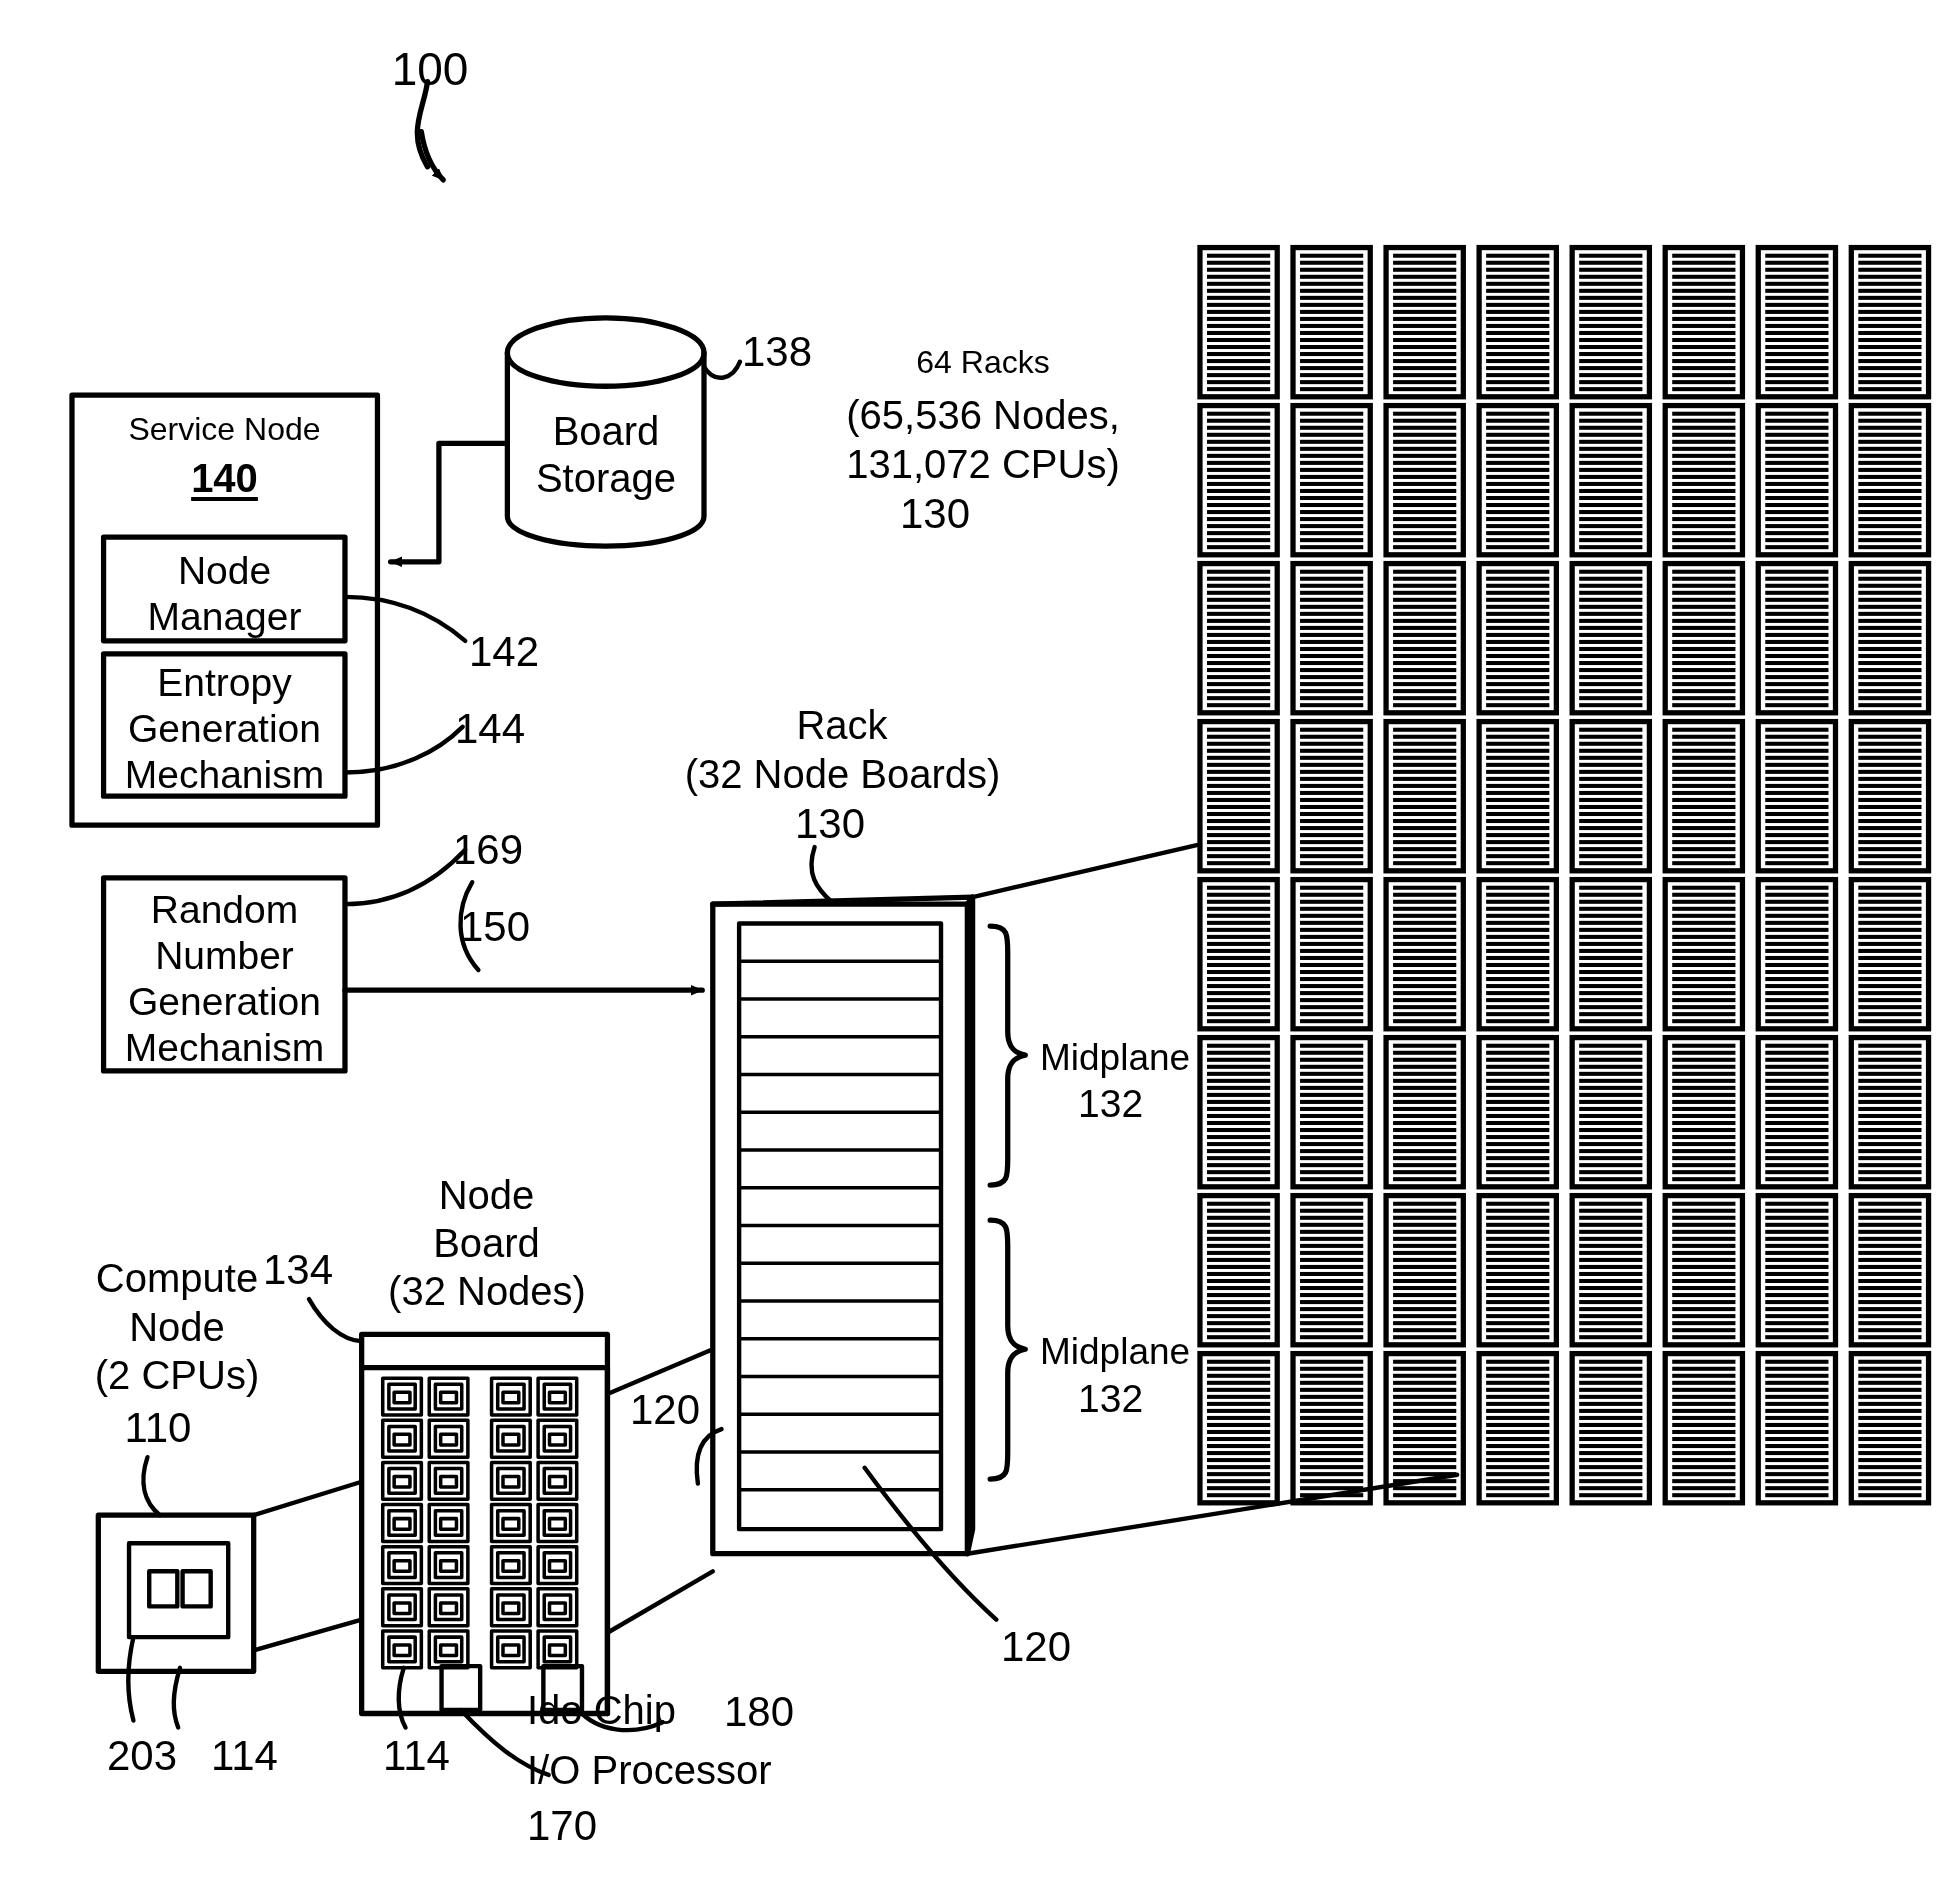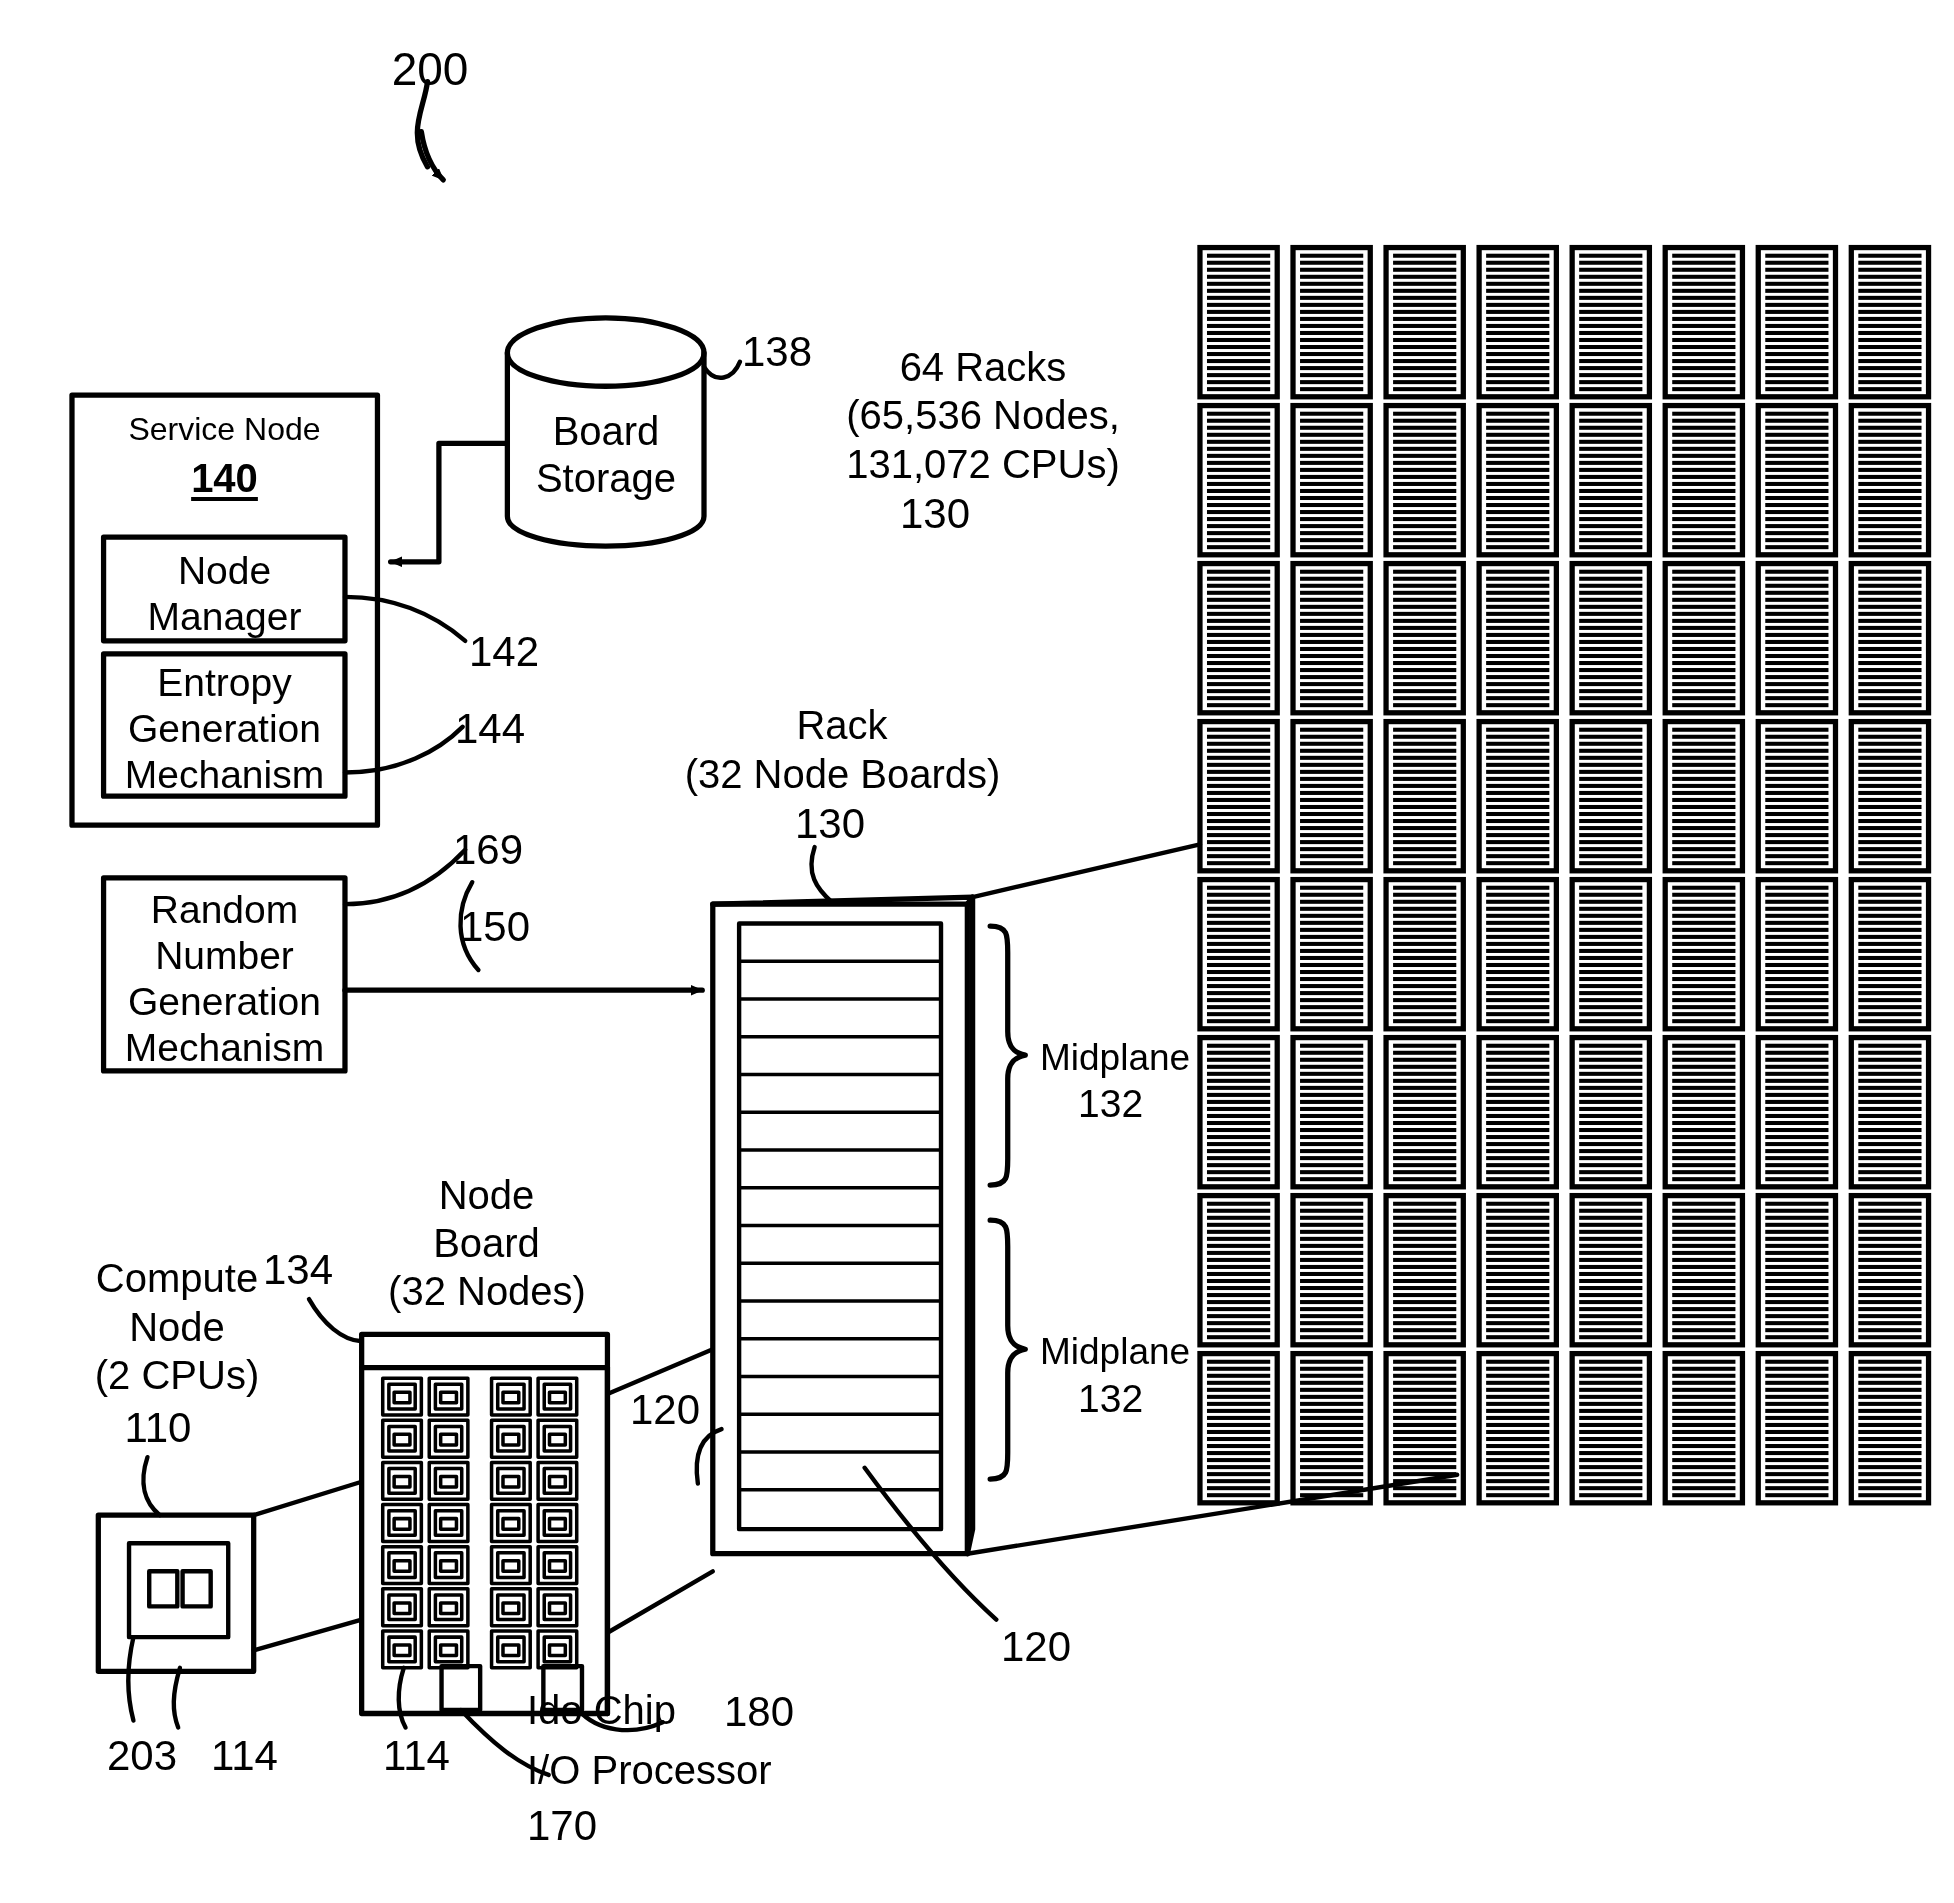--- a/index.html
+++ b/index.html
@@ -1696,21 +1696,21 @@
           <rect x="2117" y="1661" width="72" height="4.6" fill="#000" stroke="none"></rect>
           <rect x="2117" y="1669" width="72" height="4.6" fill="#000" stroke="none"></rect>
           <rect x="2117" y="1677" width="72" height="4.6" fill="#000" stroke="none"></rect>
           <rect x="2117" y="1685" width="72" height="4.6" fill="#000" stroke="none"></rect>
           <rect x="2117" y="1693" width="72" height="4.6" fill="#000" stroke="none"></rect>
           <rect x="2117" y="1701" width="72" height="4.6" fill="#000" stroke="none"></rect>
         </g>
       </g>
   </svg>
 
-  <div class="lbl c" style="left:364px;top:42px;width:132px;font-size:46px;">200</div>
+  <div class="lbl c" style="left:364px;top:42px;width:132px;font-size:46px;">100</div>
 
   <div class="lbl c" style="left:84px;top:411px;width:281px;font-size:32px;">Service Node</div>
   <div class="lbl c u" style="left:84px;top:455px;width:281px;font-size:40px;font-weight:bold;">140</div>
 
   <div class="lbl c" style="left:107px;top:548px;width:235px;font-size:39px;">Node
 Manager</div>
   <div class="lbl c" style="left:107px;top:660px;width:235px;font-size:39px;">Entropy
 Generation
 Mechanism</div>
   <div class="lbl c" style="left:107px;top:887px;width:235px;font-size:39px;">Random
@@ -1721,21 +1721,21 @@
   <div class="lbl l" style="left:469px;top:627px;width:123px;font-size:42px;">142</div>
   <div class="lbl l" style="left:455px;top:704px;width:123px;font-size:42px;">144</div>
   <div class="lbl l" style="left:453px;top:825px;width:123px;font-size:42px;">169</div>
 
   <div class="lbl c" style="left:514px;top:408px;width:184px;font-size:40px;">Board
 Storage</div>
   <div class="lbl l" style="left:742px;top:327px;width:132px;font-size:42px;">138</div>
 
   <div class="lbl l" style="left:460px;top:902px;width:132px;font-size:42px;">150</div>
 
-  <div class="lbl c" style="left:825px;top:344px;width:316px;font-size:40px;">64 Racks</div>
+  <div class="lbl c" style="left:825px;top:344px;width:316px;font-size:32px;">64 Racks</div>
   <div class="lbl c" style="left:825px;top:392px;width:316px;font-size:40px;">(65,536 Nodes,</div>
   <div class="lbl c" style="left:825px;top:441px;width:316px;font-size:40px;">131,072 CPUs)</div>
   <div class="lbl c" style="left:856px;top:489px;width:158px;font-size:42px;">130</div>
 
   <div class="lbl c" style="left:693px;top:702px;width:298px;font-size:40px;">Rack</div>
   <div class="lbl c" style="left:632px;top:751px;width:421px;font-size:40px;">(32 Node Boards)</div>
   <div class="lbl c" style="left:751px;top:799px;width:158px;font-size:42px;">130</div>
 
   <div class="lbl l" style="left:1040px;top:1036px;width:228px;font-size:37px;">Midplane</div>
   <div class="lbl l" style="left:1078px;top:1081px;width:158px;font-size:39px;">132</div>

